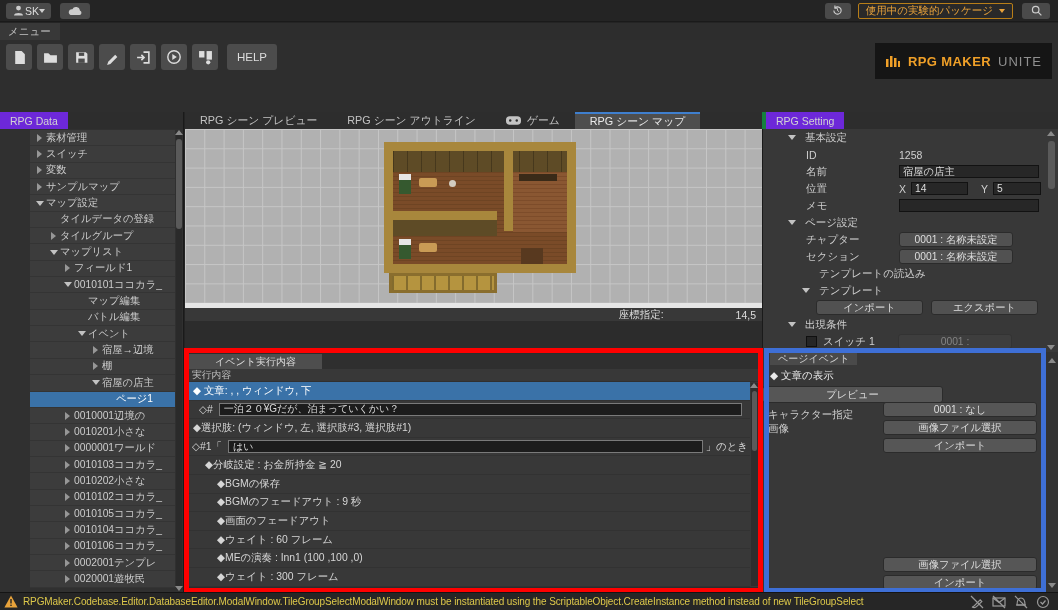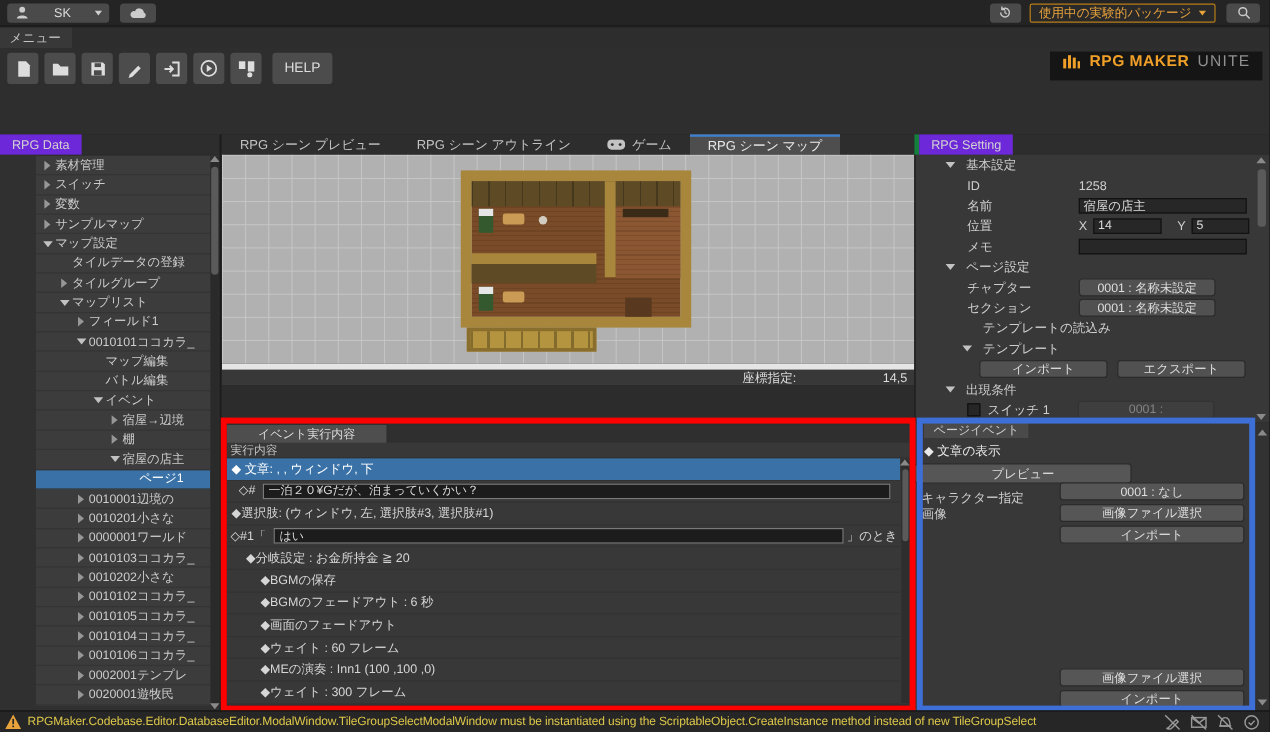--- a/index.html
+++ b/index.html
@@ -4,21 +4,21 @@
 <style>
   * { box-sizing:border-box; }
   body { margin:0; background:#111; }
   #app { position:relative; width:1058px; height:610px; background:#242424; overflow:hidden;
          font-family:"Liberation Sans","DejaVu Sans",sans-serif; color:#cfcfcf; }
 
   
   .topbar { position:absolute; top:0; left:0; right:0; height:22px; background:#242424;
             border-bottom:1px solid #1a1a1a; display:flex; align-items:center; }
   .tb-btn { height:16px; background:#4a4a4a; border-radius:3px; display:flex; align-items:center;
-            justify-content:center; padding:0 6px; gap:20px; font-size:10.5px; color:#ddd; }
+            justify-content:center; padding:0 6px; gap:0; font-size:10.5px; color:#ddd; }
   .user-btn { margin-left:6px; }
   .cloud-btn { margin-left:9px; width:30px; }
   .tb-spacer { flex:1; }
   .history-btn { width:26px; margin-right:7px; }
   .pkg-btn { height:16px; border:1px solid #b87e18; border-radius:2px; color:#e9a33b; font-size:10.5px;
              display:flex; align-items:center; padding:0 7px; gap:6px; margin-right:9px; background:#292929; }
   .search-btn { width:28px; margin-right:8px; }
   .caret { width:0; height:0; border-top:4px solid #cfcfcf; border-left:3.5px solid transparent; border-right:3.5px solid transparent; }
   .caret.orange { border-top-color:#e9a33b; }
 
@@ -27,22 +27,22 @@
   .menu-tab { width:60px; height:17px; background:#383838; color:#c5c5c5; font-size:10.5px;
               display:flex; align-items:center; padding-left:8px; }
 
   
   .toolbar-area { position:absolute; top:40px; left:0; right:0; height:72px; background:#2e2e2e; }
   .tool-row { position:absolute; top:4px; left:6px; display:flex; gap:5px; align-items:flex-start; }
   .tool-btn { width:26px; height:26px; background:#4c4c4c; border-radius:3px; display:flex;
               align-items:center; justify-content:center; }
   .help-btn { height:26px; background:#4c4c4c; border-radius:3px; color:#ddd; font-size:11.5px;
               display:flex; align-items:center; padding:0 10px; margin-left:4px; }
-  .logo { position:absolute; top:3px; right:6px; height:24px; background:#151515; display:flex;
-          align-items:flex-start; padding:0 10px; gap:7px; }
+  .logo { position:absolute; top:3px; right:6px; height:36px; background:#151515; display:flex;
+          align-items:center; padding:0 10px; gap:7px; }
   .logo-primary { color:#f0a028; font-weight:bold; font-size:13px; letter-spacing:.4px; }
   .logo-secondary { color:#909090; font-size:13px; letter-spacing:1px; }
 
   
   .tabstrip { position:absolute; height:17px; background:#2d2d2d; display:flex; }
   .panel-tab { display:inline-flex; align-items:center; height:17px; padding:0 10px; background:#6d28d9;
                color:#d2d2d2; font-size:10.5px; }
 
   
   .left-strip { top:112px; left:0; width:184px; border-right:1px solid #1a1a1a; }
@@ -458,21 +458,21 @@
           <input class="ev-input" value="はい" style="">
           <span class="ev-suffix">」のとき</span>
         </div>
         <div class="ev-row text">
           <span class="ev-text" style="margin-left: 16px;">◆分岐設定 : お金所持金 ≧ 20</span>
         </div>
         <div class="ev-row text">
           <span class="ev-text" style="margin-left: 28px;">◆BGMの保存</span>
         </div>
         <div class="ev-row text">
-          <span class="ev-text" style="margin-left: 28px;">◆BGMのフェードアウト : 6 秒</span>
+          <span class="ev-text" style="margin-left: 28px;">◆BGMのフェードアウト : 9 秒</span>
         </div>
         <div class="ev-row text">
           <span class="ev-text" style="margin-left: 28px;">◆画面のフェードアウト</span>
         </div>
         <div class="ev-row text">
           <span class="ev-text" style="margin-left: 28px;">◆ウェイト : 60 フレーム</span>
         </div>
         <div class="ev-row text">
           <span class="ev-text" style="margin-left: 28px;">◆MEの演奏 : Inn1 (100 ,100 ,0)</span>
         </div>

